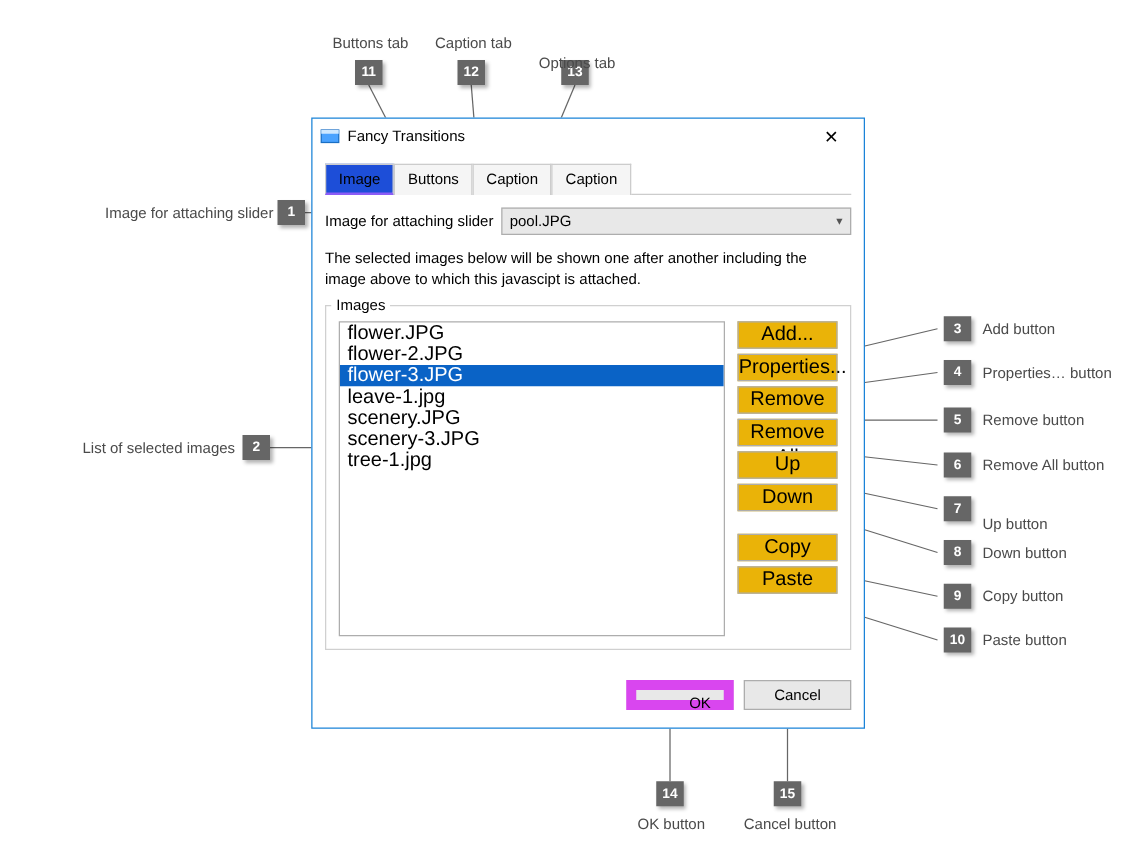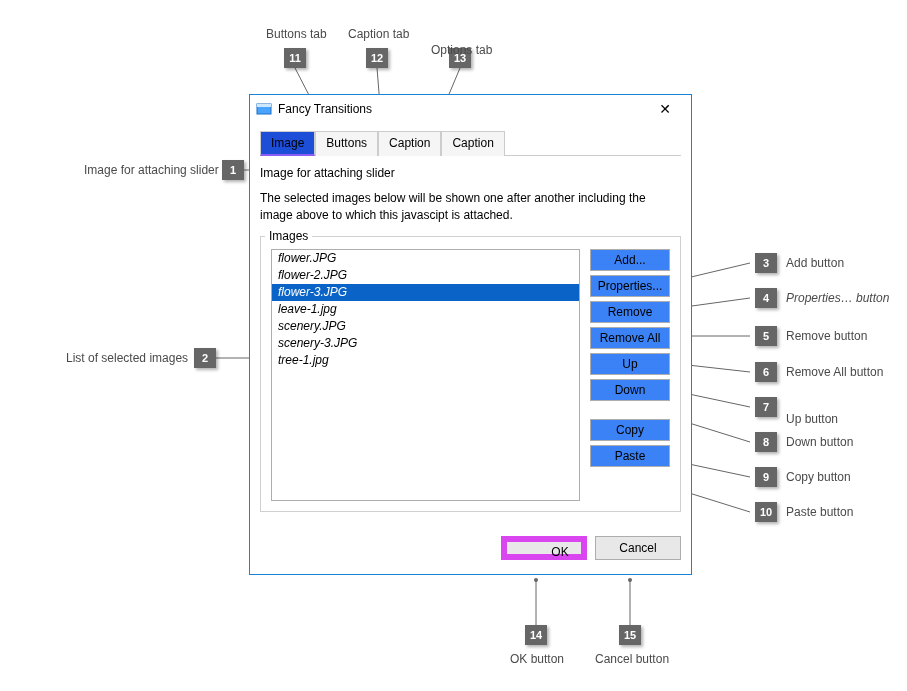--- a/index.html
+++ b/index.html
@@ -102,60 +102,59 @@
   }
   .listbox {
     flex: 1;
     border: 1px solid #adadad;
     height: 252px;
     background: #fff;
     overflow: hidden;
   }
   .listbox .item {
     padding: 1px 6px;
-    font-size: 12px;
+    font-size: 16px;
     line-height: 15px;
     white-space: nowrap;
-    font-style: italic;
   }
   .listbox .item.selected {
     background: #0a63c6;
     color: #fff;
   }
   .btn-col {
     width: 80px;
     display: flex;
     flex-direction: column;
     gap: 4px;
   }
   .wbtn {
     height: 22px;
     border: 1px solid #adadad;
-    background: #3b82f6;
+    background: #eab308;
     text-align: center;
     line-height: 20px;
-    font-size: 12px;
+    font-size: 16px;
   }
   .gap-sm { height: 10px; }
   .dlg-footer {
     display: flex;
     justify-content: flex-end;
     gap: 8px;
     padding: 14px 10px 14px 10px;
   }
   .fbtn {
     width: 86px;
     height: 24px;
     border: 1px solid #adadad;
     background: #e8e8e8;
     text-align: center;
     line-height: 22px;
   }
   .fbtn.primary {
-    border: 6px solid #d946ef;
+    border: 8px solid #d946ef;
     line-height: 20px;
     padding-left: 32px;
   }
 
   
   .callout {
     position: absolute;
     font-size: 12px;
     color: #4a4a4a;
     white-space: nowrap;
@@ -242,20 +241,24 @@
   <div class="dlg-body">
     <div class="tabs-row">
       <div class="tab active">Image</div>
       <div class="tab">Buttons</div>
       <div class="tab">Caption</div>
       <div class="tab">Caption</div>
     </div>
 
     <div class="row-attach">
       <label>Image for attaching slider</label>
+      <div class="combo">
+        <span>pool.JPG</span>
+        <span class="chev">▾</span>
+      </div>
     </div>
 
     <div class="info-text">The selected images below will be shown one after another including the image above to which this javascipt is attached.</div>
 
     <div class="images-group">
       <span class="legend">Images</span>
       <div class="images-inner">
         <div class="listbox" id="listbox">
             <div class="item">flower.JPG</div>
             <div class="item">flower-2.JPG</div>
@@ -288,21 +291,21 @@
 <div class="badge" style="left:222px; top:160px;">1</div>
 <div class="callout" style="left:84px; top:163px;">Image for attaching slider</div>
 
 <div class="badge" style="left:194px; top:348px;">2</div>
 <div class="callout" style="left:66px; top:351px;">List of selected images</div>
 
 <div class="badge" style="left:755px; top:253px;">3</div>
 <div class="callout" style="left:786px; top:256px;">Add button</div>
 
 <div class="badge" style="left:755px; top:288px;">4</div>
-<div class="callout" style="left:786px; top:291px;font-style:italic;">Properties… button</div>
+<div class="callout" style="left:786px; top:291px;">Properties… button</div>
 
 <div class="badge" style="left:755px; top:326px;">5</div>
 <div class="callout" style="left:786px; top:329px;">Remove button</div>
 
 <div class="badge" style="left:755px; top:362px;">6</div>
 <div class="callout" style="left:786px; top:365px;">Remove All button</div>
 
 <div class="badge" style="left:755px; top:397px;">7</div>
 <div class="callout" style="left:786px; top:412px;">Up button</div>
 

